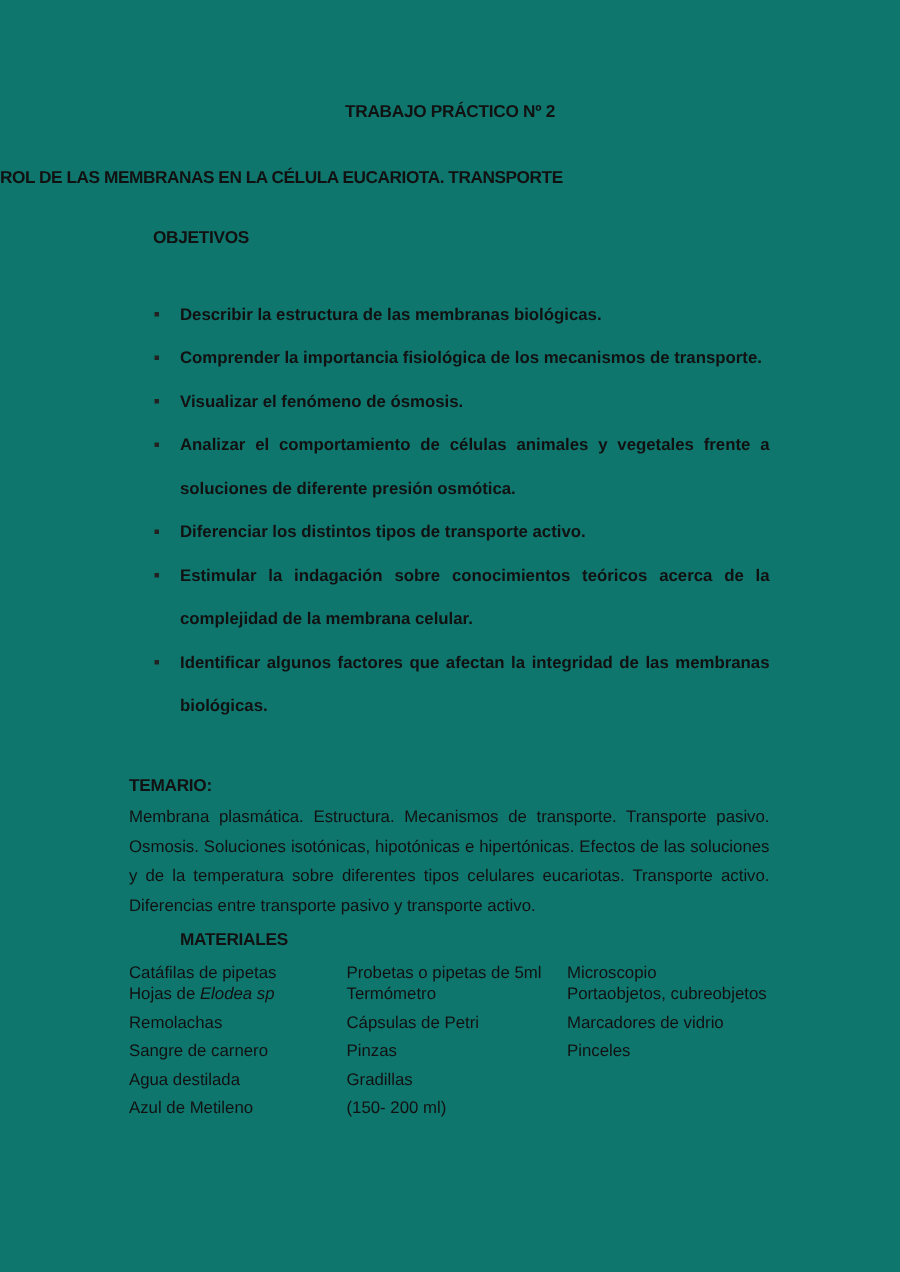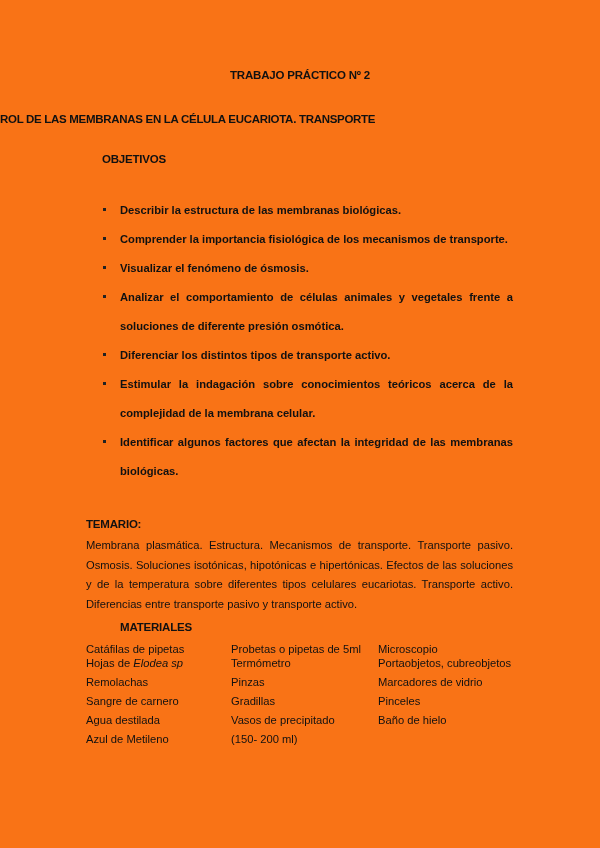--- a/index.html
+++ b/index.html
@@ -12,21 +12,21 @@
       height: 848px;
       position: relative;
       overflow: hidden;
       font-family: "Liberation Sans", "DejaVu Sans", sans-serif;
       color: #111;
     }
     .page {
       position: absolute;
       left: 0; top: 0;
       width: 600px; height: 848px;
-      background: #f97316;
+      background: #0f766e;
     }
     .abs { position: absolute; }
     .title {
       top: 69px;
       left: 0; width: 600px;
       text-align: center;
       font-size: 11.5px;
       font-weight: bold;
       letter-spacing: -0.2px;
     }
@@ -166,27 +166,26 @@
     <div class="mat-row"><span>Hojas de</span> <em>Elodea sp</em></div>
     <div class="mat-row">Remolachas</div>
     <div class="mat-row">Sangre de carnero</div>
     <div class="mat-row">Agua destilada</div>
     <div class="mat-row">Azul de Metileno</div>
   </div>
 
   <div class="abs mat-col col2">
     <div class="mat-row tight">Probetas o pipetas de 5ml</div>
     <div class="mat-row">Termómetro</div>
+    <div class="mat-row">Cápsulas de Petri</div>
     <div class="mat-row">Pinzas</div>
     <div class="mat-row">Gradillas</div>
-    <div class="mat-row">Vasos de precipitado</div>
     <div class="mat-row">(150- 200 ml)</div>
   </div>
 
   <div class="abs mat-col col3">
     <div class="mat-row tight">Microscopio</div>
     <div class="mat-row">Portaobjetos, cubreobjetos</div>
     <div class="mat-row">Marcadores de vidrio</div>
     <div class="mat-row">Pinceles</div>
-    <div class="mat-row">Baño de hielo</div>
   </div>
 
 </div>
 
 </body></html>

